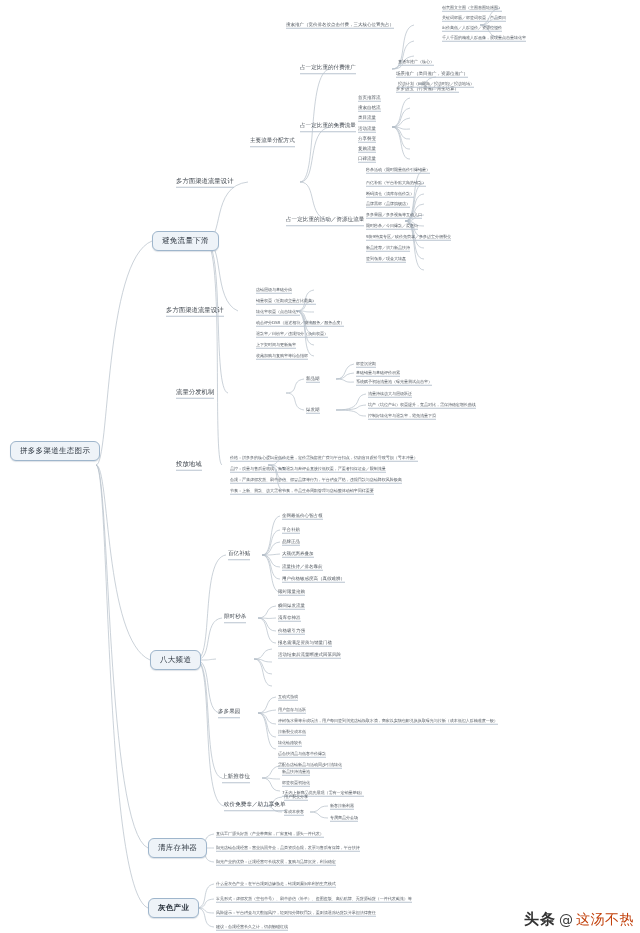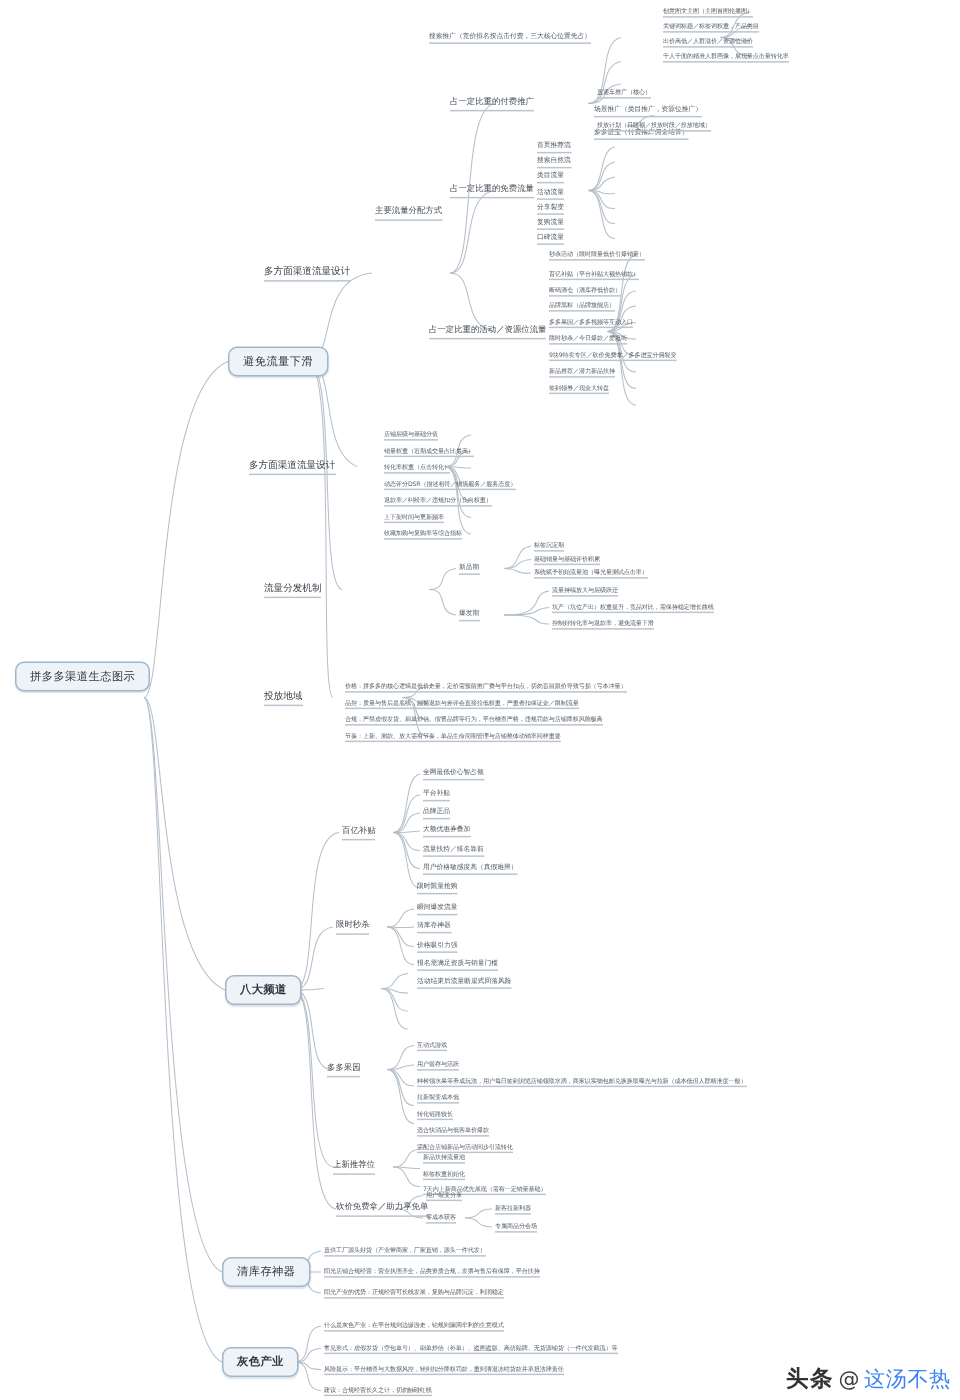--- a/index.html
+++ b/index.html
@@ -13,21 +13,21 @@
            box-shadow:0 1px 1px rgba(120,140,160,.25);}
   .lvl2{font-size:6.4px;color:#3a4149;}
   .lvl3{font-size:5.6px;color:#454c54;}
   .tiny{font-size:4.5px;color:#4f565e;}
   .micro{font-size:4.1px;color:#545b63;letter-spacing:-.1px;}
   .ul{border-bottom:.5px solid #b9c4cf;padding-bottom:.5px;}
   #watermark{position:absolute;right:6px;bottom:4px;display:flex;align-items:center;gap:3px;}
   #watermark .wm-logo{font-size:15px;font-weight:bold;color:#333;letter-spacing:1px;
        font-family:"DejaVu Sans","Liberation Sans",sans-serif;}
   #watermark .wm-at{font-size:14px;color:#3c3c3c;}
-  #watermark .wm-name{font-size:14px;color:#3b82f6;letter-spacing:.5px;}
+  #watermark .wm-name{font-size:14px;color:#c2410c;letter-spacing:.5px;}
 </style>
 </head>
 <body>
 
 <div id="canvas">
 
   <svg class="wires" viewBox="0 0 640 933">
     <g fill="none" stroke="#b5bfc9" stroke-width="0.7">
 
       <path d="M96,465 C110,465 104,260 152,241"></path>
@@ -142,21 +142,21 @@
       <path d="M196,908 C210,908 200,886 214,884"></path>
       <path d="M196,908 C210,908 200,900 214,899"></path>
       <path d="M196,908 C210,908 200,913 214,913"></path>
       <path d="M196,908 C210,908 200,926 214,927"></path>
     </g>
   </svg>
 
   <div class="node boxnode" style="left:10px;top:451px;">拼多多渠道生态图示</div>
 
   <div class="node boxnode" style="left:152px;top:241px;">避免流量下滑</div>
-  <div class="node boxnode" style="left:150px;top:660px;font-weight:bold;">八大频道</div>
+  <div class="node boxnode" style="left:150px;top:660px;">八大频道</div>
   <div class="node boxnode" style="left:148px;top:848px;">清库存神器</div>
   <div class="node boxnode" style="left:148px;top:908px;font-weight:bold;">灰色产业</div>
 
   <div class="node lvl2 ul" style="left:176px;top:182px;">多方面渠道流量设计</div>
   <div class="node lvl2 ul" style="left:166px;top:311px;">多方面渠道流量设计</div>
   <div class="node lvl2 ul" style="left:176px;top:393px;">流量分发机制</div>
   <div class="node lvl2 ul" style="left:176px;top:465px;">投放地域</div>
 
   <div class="node lvl3 ul" style="left:250px;top:142px;">主要流量分配方式</div>
   <div class="node lvl3 ul" style="left:300px;top:69px;">占一定比重的付费推广</div>

